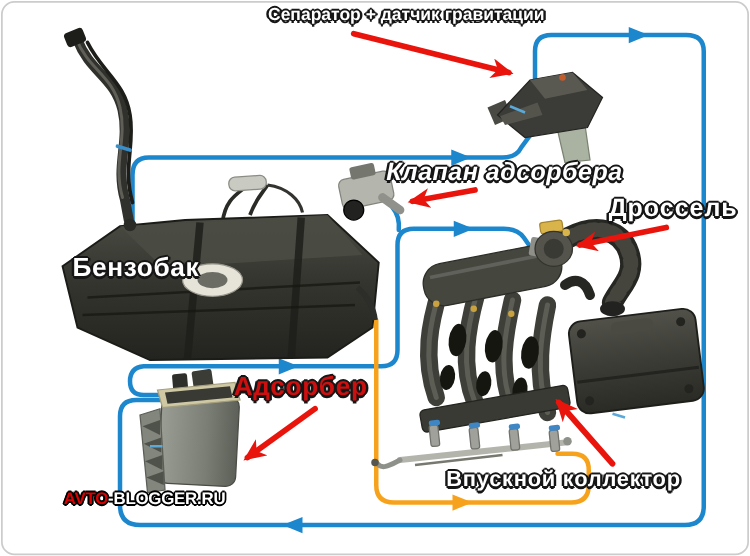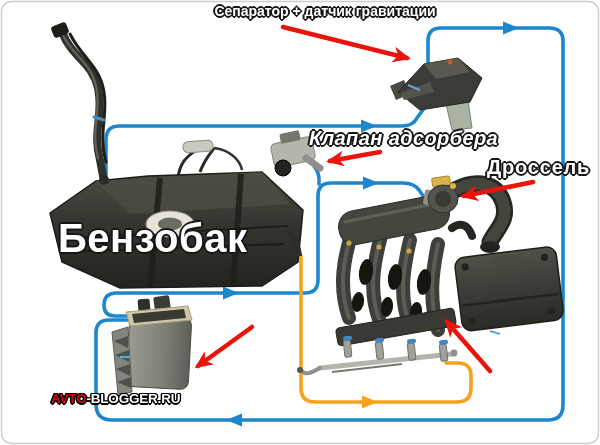--- a/index.html
+++ b/index.html
@@ -14,21 +14,21 @@
   .rhead{fill:var(--arrow-red);}
   .tick{stroke:#5aa9d9;stroke-width:2;fill:none;}
   .lbl{position:absolute;font-weight:bold;color:var(--label-fill);white-space:nowrap;line-height:1.05;
        text-shadow:-2px 0 0 var(--label-outline),2px 0 0 var(--label-outline),
                    0 -2px 0 var(--label-outline),0 2px 0 var(--label-outline),
                    -1px -1px 0 var(--label-outline),1px -1px 0 var(--label-outline),
                    -1px 1px 0 var(--label-outline),1px 1px 0 var(--label-outline);}
   .lbl-title{left:150px;top:4px;width:350px;text-align:center;font-size:14px;}
   .lbl-valve{left:309px;top:128px;font-size:20px;letter-spacing:.4px;font-style:italic;}
   .lbl-throttle{left:487px;top:157px;font-size:20px;letter-spacing:.8px;}
-  .lbl-tank{left:58px;top:217px;font-size:40px;letter-spacing:.5px;}
+  .lbl-tank{left:58px;top:204px;font-size:21px;letter-spacing:.5px;}
   .lbl-adsorber{left:187px;top:299px;font-size:21px;letter-spacing:.5px;color:var(--adsorber-label);}
   .lbl-manifold{left:357px;top:374px;font-size:17.5px;letter-spacing:.6px;}
   .wm{position:absolute;left:51px;top:391px;font-weight:bold;font-size:13.5px;letter-spacing:-.2px;
       color:var(--label-fill);white-space:nowrap;
       text-shadow:-1.5px 0 0 #000,1.5px 0 0 #000,0 -1.5px 0 #000,0 1.5px 0 #000,
                   -1px -1px 0 #000,1px -1px 0 #000,-1px 1px 0 #000,1px 1px 0 #000;}
   .wm .red{color:var(--watermark-red);}
 </style>
 </head>
 <body>
@@ -215,17 +215,19 @@
       <path class="rarrow" marker-end="url(#rh)" d="M533,182 L464,196"></path>
       <path class="rarrow" marker-end="url(#rh)" d="M252,327 L198,366"></path>
       <path class="rarrow" marker-end="url(#rh)" d="M490,371 L447,322"></path>
     </g>
   </svg>
 
   <div class="lbl lbl-title">Сепаратор + датчик гравитации</div>
   <div class="lbl lbl-valve">Клапан адсорбера</div>
   <div class="lbl lbl-throttle">Дроссель</div>
   <div class="lbl lbl-tank">Бензобак</div>
+  <div class="lbl lbl-adsorber">Адсорбер</div>
+  <div class="lbl lbl-manifold">Впускной коллектор</div>
 
   <div class="wm">
     <span class="red">AVTO</span><span>-BLOGGER.RU</span>
   </div>
 </div>
 
 </body></html>

